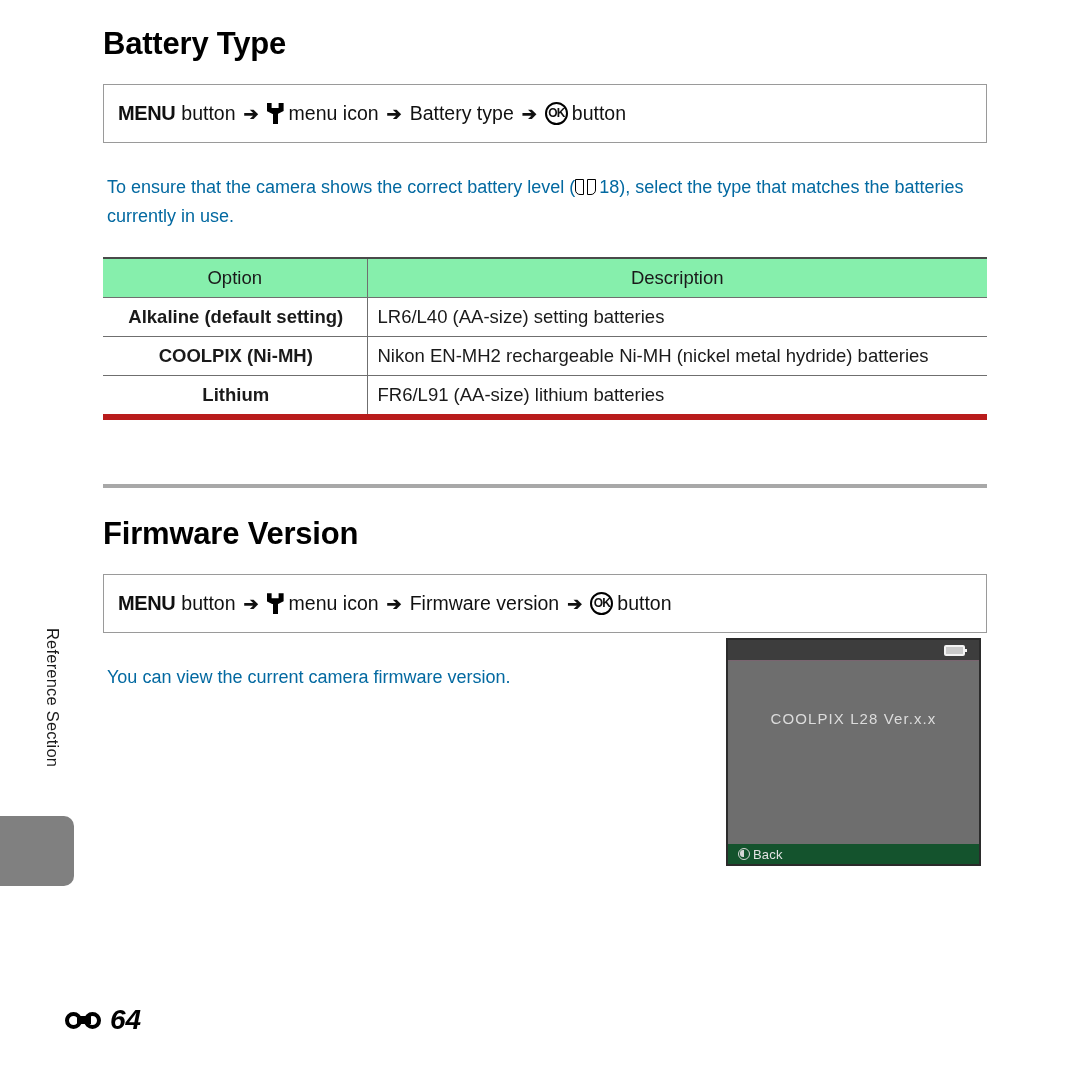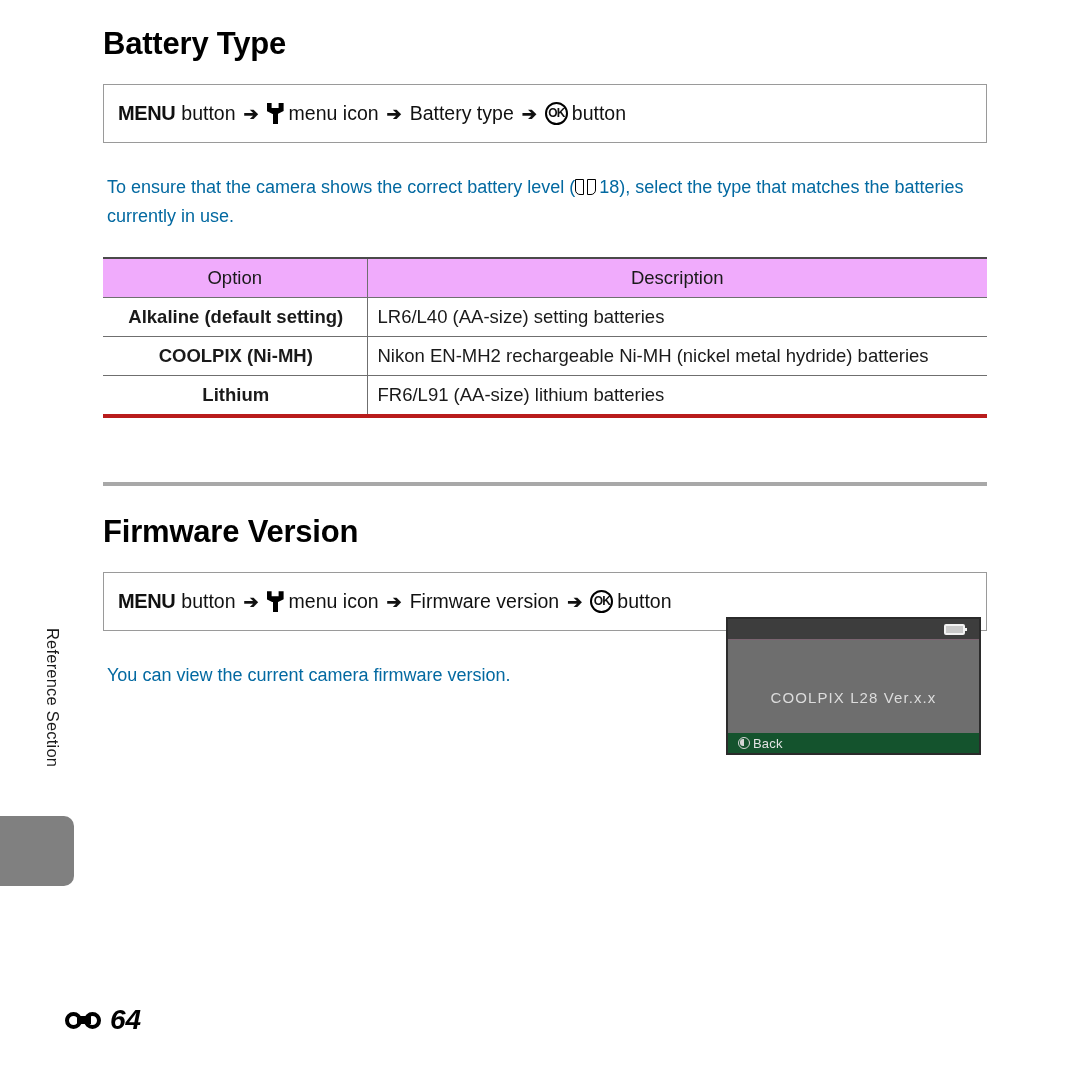--- a/index.html
+++ b/index.html
@@ -162,57 +162,57 @@
   }
   table.opt-table th,
   table.opt-table td {
     text-align: left;
     vertical-align: middle;
     padding: 8px 10px;
     font-weight: normal;
     font-size: 18.5px;
   }
   table.opt-table thead th {
-    background: #f0abfc;
+    background: #86efac;
     text-align: center;
     border-top: 2px solid #4a4a4a;
     border-bottom: 1px solid #6f6f6f;
     height: 22px;
   }
   table.opt-table thead th.col-opt {
     border-right: 1px solid #6f6f6f;
   }
   table.opt-table tbody td {
     border-bottom: 1px solid #6f6f6f;
     height: 22px;
   }
   table.opt-table tbody td.col-opt {
     border-right: 1px solid #6f6f6f;
     font-weight: bold;
     padding-left: 12px;
     text-align: center;
   }
   table.opt-table tbody tr:last-child td {
-    border-bottom: 4px solid #b91c1c;
+    border-bottom: 6px solid #b91c1c;
   }
   .col-w-opt { width: 264px; }
 
   .divider {
     height: 4px;
     background: #a8a8a8;
     width: 884px;
   }
 
   
   .cam-screen {
     position: absolute;
     left: 726px;
-    top: 617px;
+    top: 638px;
     width: 255px;
-    height: 138px;
+    height: 228px;
     background: #6e6e6e;
     border: 2px solid #2b2b2b;
     box-sizing: border-box;
   }
   .cam-top {
     position: absolute;
     left: 0; top: 0; right: 0;
     height: 20px;
     background: #3d3d3d;
     border-bottom: 1px solid #7a6470;

